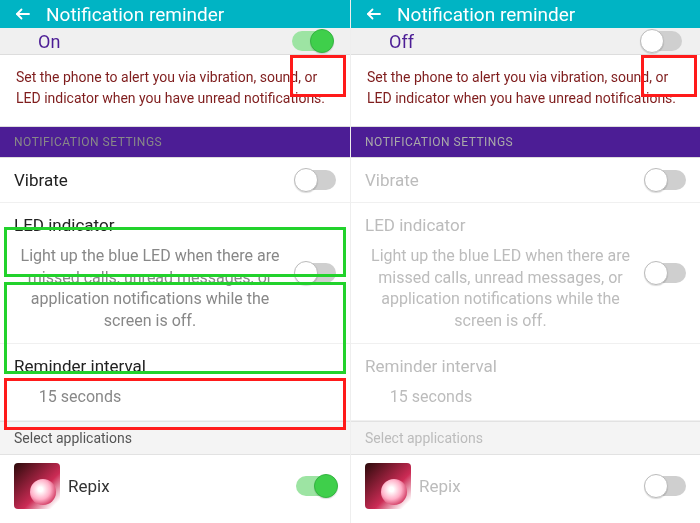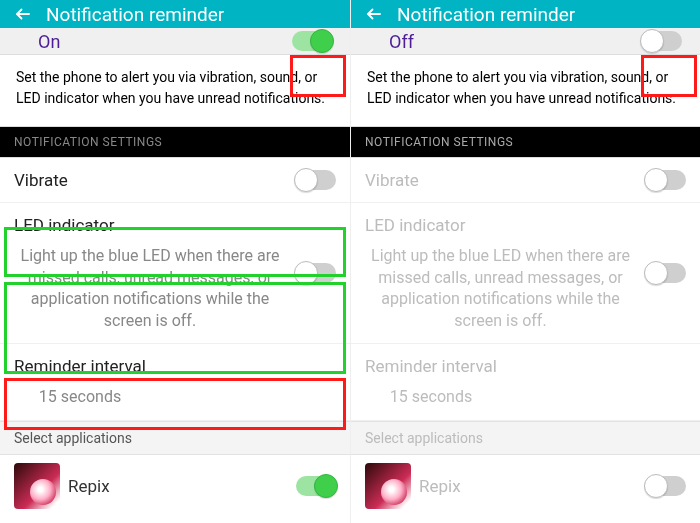--- a/index.html
+++ b/index.html
@@ -44,27 +44,27 @@
     align-items: center;
     justify-content: space-between;
     padding: 0 18px 0 38px;
     border-bottom: 1px solid #ddd;
   }
   .master-label { font-size: 18px; color: #4c1d95; }
 
   .desc {
     padding: 12px 16px 18px;
     font-size: 14px;
-    color: #000000;
+    color: #7f1d1d;
     line-height: 1.45;
     background: #fff;
   }
 
   .section-header {
-    background: #000000;
+    background: #4c1d95;
     color: #888;
     font-size: 12px;
     letter-spacing: 0.5px;
     padding: 8px 14px;
     border-top: 1px solid #ddd;
     border-bottom: 1px solid #ddd;
   }
 
   .row {
     display: flex;

